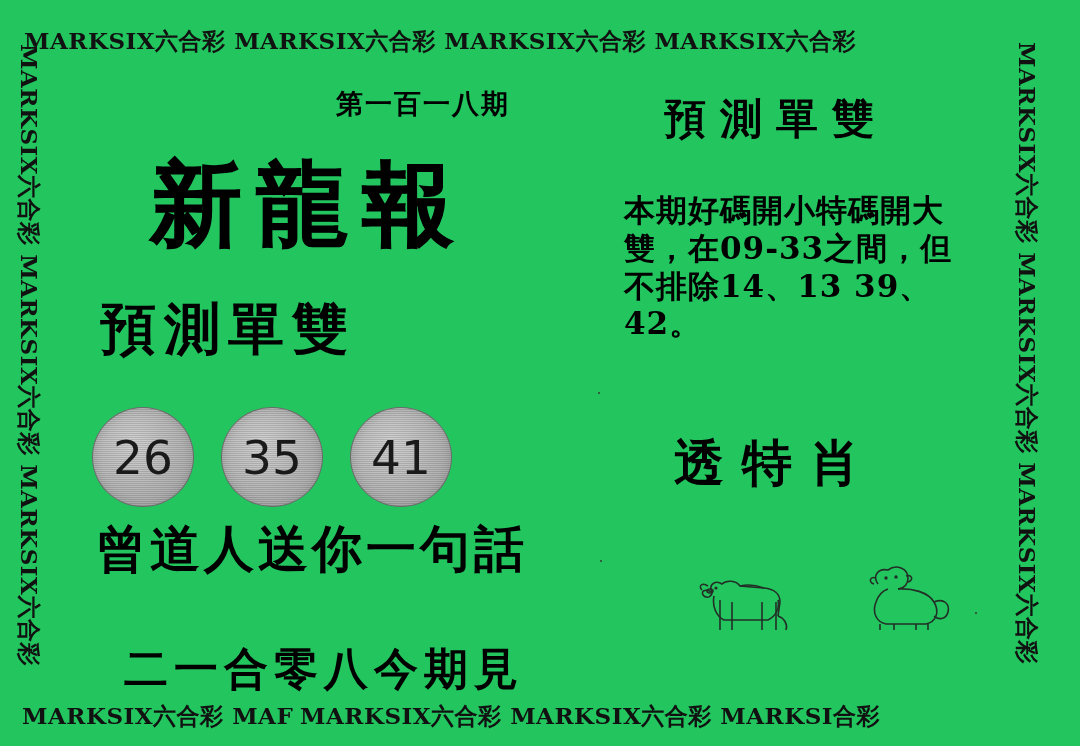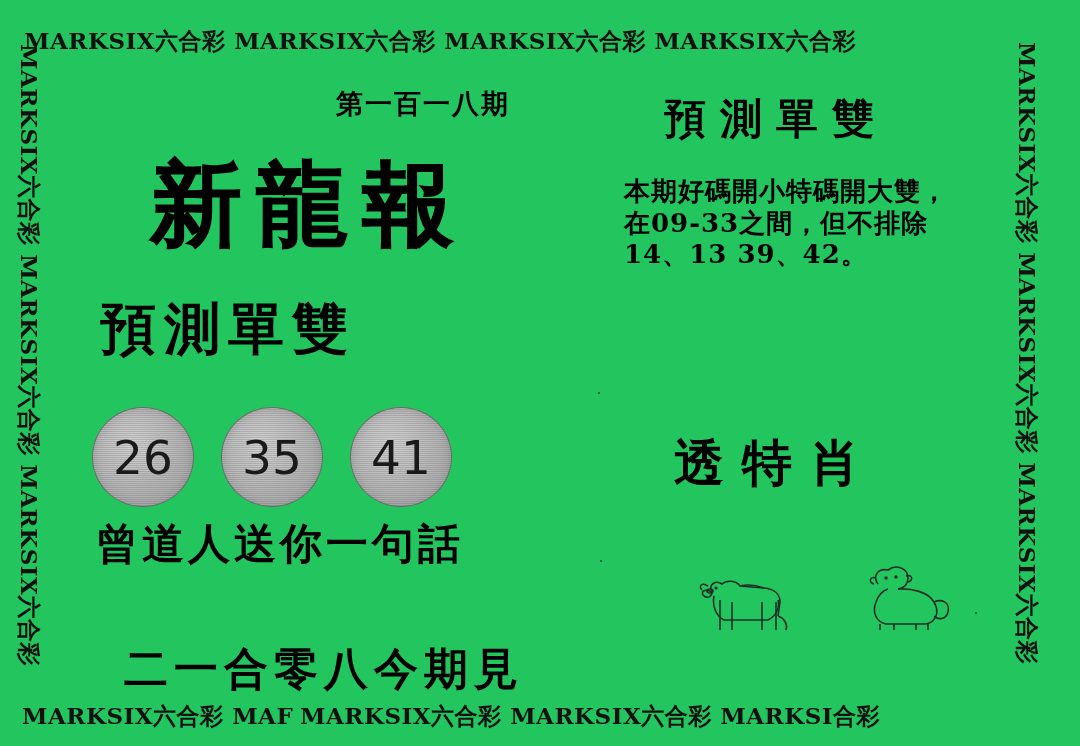--- a/index.html
+++ b/index.html
@@ -101,21 +101,21 @@
     font-size: 47px;
     font-weight: 400;
     color: #1a1a1a;
     box-shadow: inset 0 0 10px rgba(0,0,0,0.12);
   }
 
   .saying {
     position: absolute;
     top: 516px;
     left: 96px;
-    font-size: 42px;
+    font-size: 50px;
     font-weight: 700;
     letter-spacing: 4px;
     font-family: "DejaVu Serif", "Liberation Serif", serif;
   }
   .phrase {
     position: absolute;
     top: 596px;
     left: 124px;
     font-size: 44px;
     font-weight: 700;
@@ -130,24 +130,24 @@
     top: 98px;
     left: 664px;
     font-size: 42px;
     font-weight: 700;
     letter-spacing: 14px;
     line-height: 1;
     font-family: "DejaVu Serif", "Liberation Serif", serif;
   }
   .forecast {
     position: absolute;
-    top: 176px;
+    top: 192px;
     left: 624px;
     width: 350px;
-    font-size: 26px;
+    font-size: 31px;
     font-weight: 700;
     line-height: 1.22;
     letter-spacing: 1px;
     font-family: "DejaVu Serif", "Liberation Serif", serif;
   }
   .zodiac-title {
     position: absolute;
     top: 438px;
     left: 674px;
     font-size: 50px;

